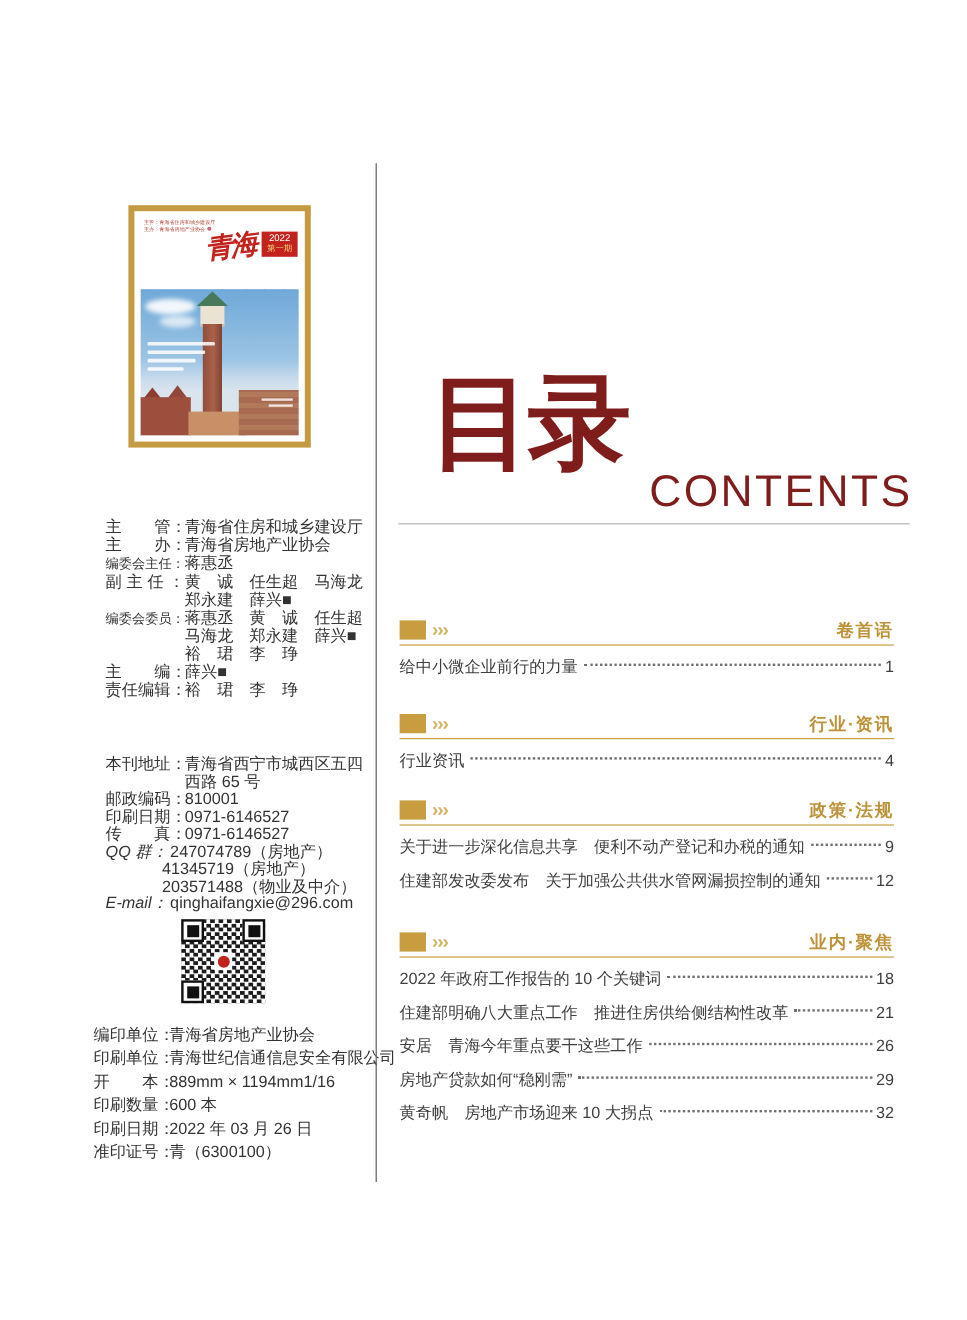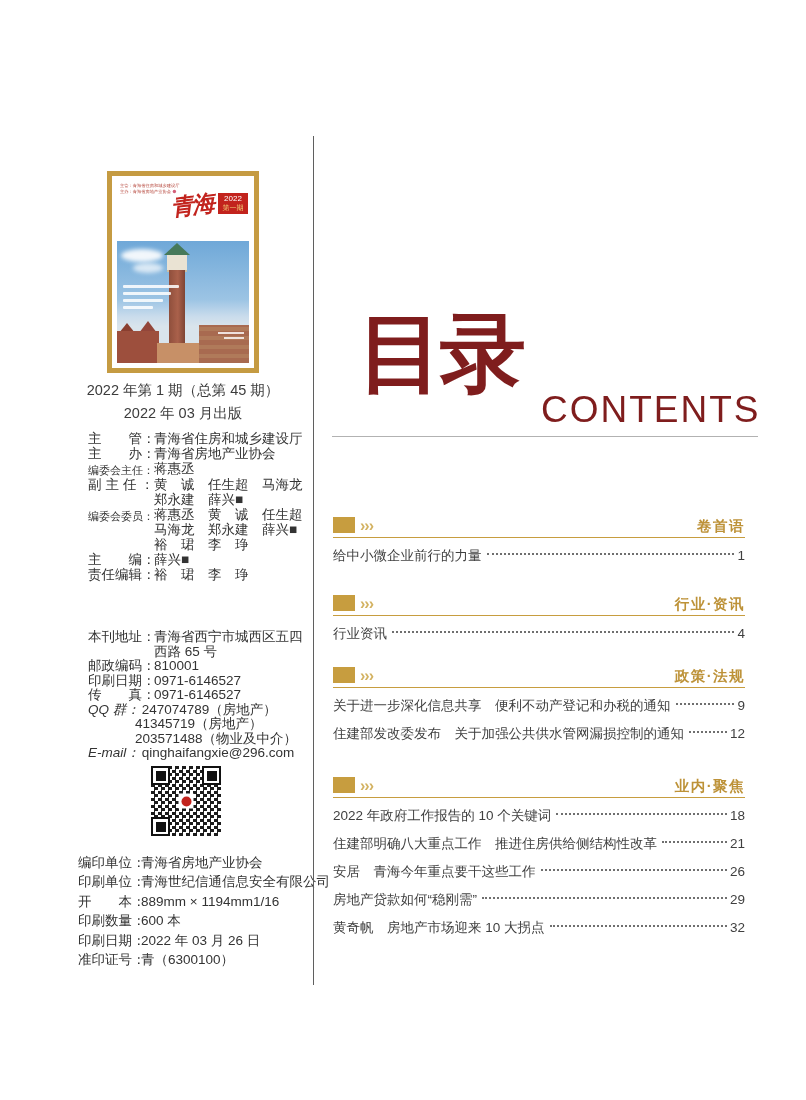--- a/index.html
+++ b/index.html
@@ -137,24 +137,20 @@
             <div class="pl4"></div>
         </div>
         <div class="ph-caption">
           <div class="pc1"></div>
             <div class="pc2"></div>
         </div>
       </div>
     </div>
   </div>
 
-  <div class="issue-block">
-    <div>2022 年第 1 期（总第 45 期）</div>
-    <div>2022 年 03 月出版</div>
-  </div>
 
   <div class="info-block staff">
     <div class="irow">
         <span class="lbl">主　　管：</span>
         <span class="val">青海省住房和城乡建设厅</span>
       </div>
     <div class="irow">
         <span class="lbl">主　　办：</span>
         <span class="val">青海省房地产业协会</span>
       </div>

